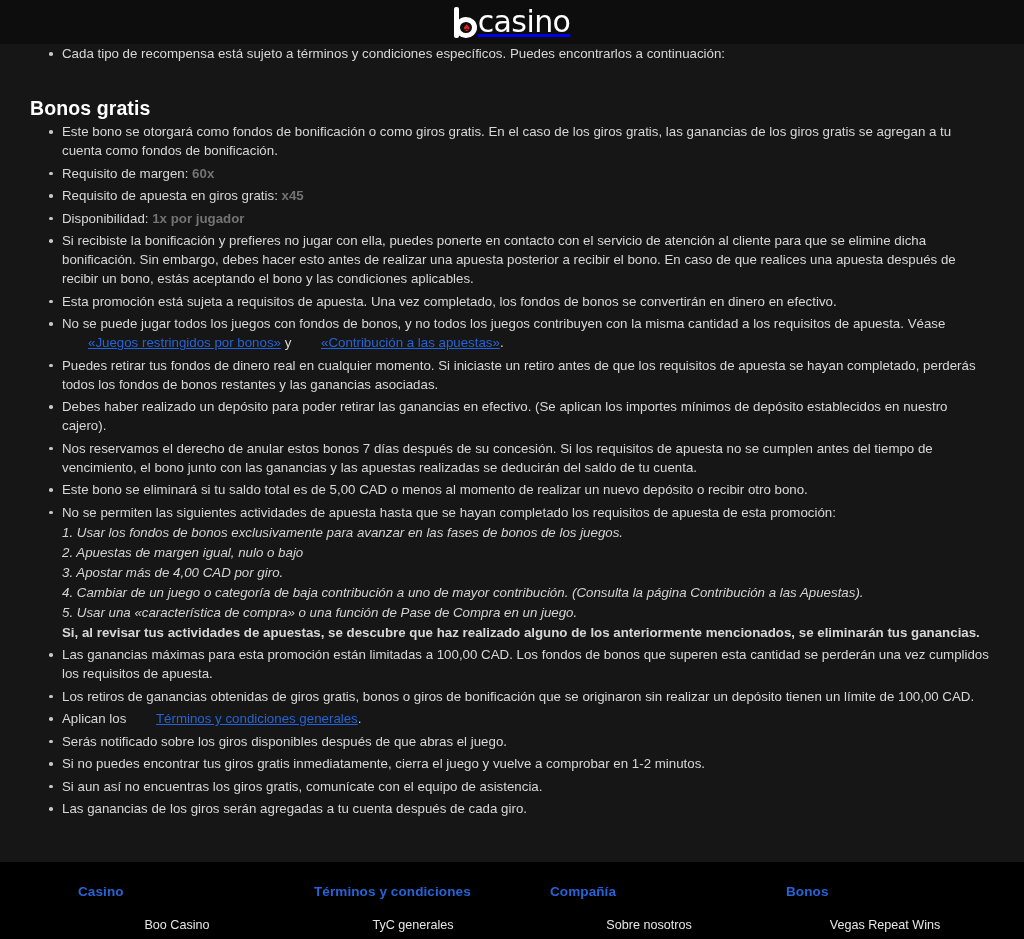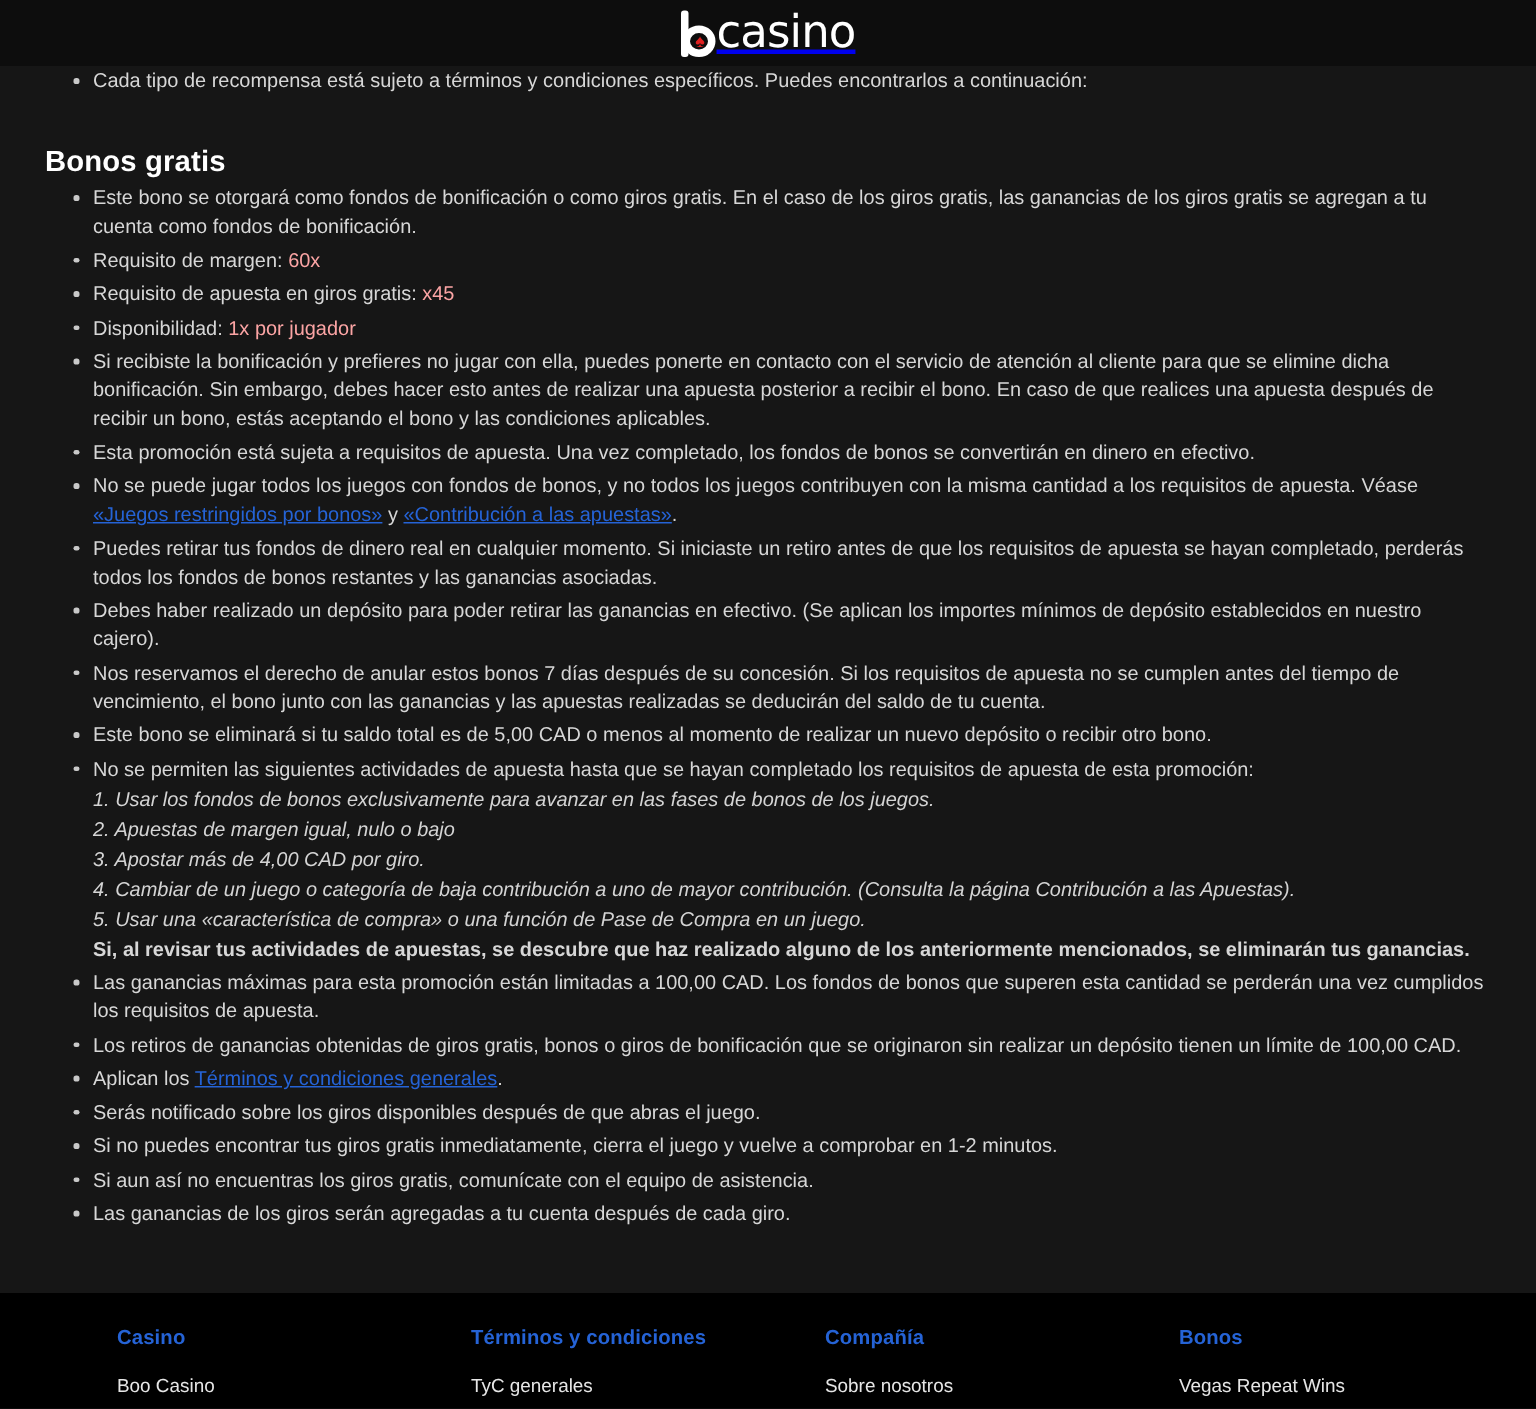--- a/index.html
+++ b/index.html
@@ -115,22 +115,23 @@
   }
   .sub-plain {
     display: block;
     font-style: normal;
     margin-top: 1px;
     color: #d7d7d7;
     font-weight: bold;
   }
   a.inline-link {
     color: #2563d6;
-  }
-  b { color: #fca5a5; font-weight: normal; }
+    margin-left: 26px;
+  }
+  b { color: #737373; font-weight: bold; }
 
   .gap-top { margin-top: 11px; }
 
   
   .site-footer {
     flex: 0 0 auto;
     background: #000000;
     height: 77px;
     padding: 22px 40px 0 40px;
     overflow: hidden;
@@ -149,20 +150,21 @@
     font-size: 13.5px;
     font-weight: bold;
     letter-spacing: 0.1px;
   }
   .footer-col ul {
     list-style: none;
     margin: 0; padding: 0;
   }
   .footer-col li {
     margin-bottom: 12px;
+    text-align: center;
   }
   .footer-col li a {
     color: #e6e6e6;
     font-size: 12.6px;
     text-decoration: none;
     line-height: 16px;
     display: inline-block;
   }
 </style>
 </head>

